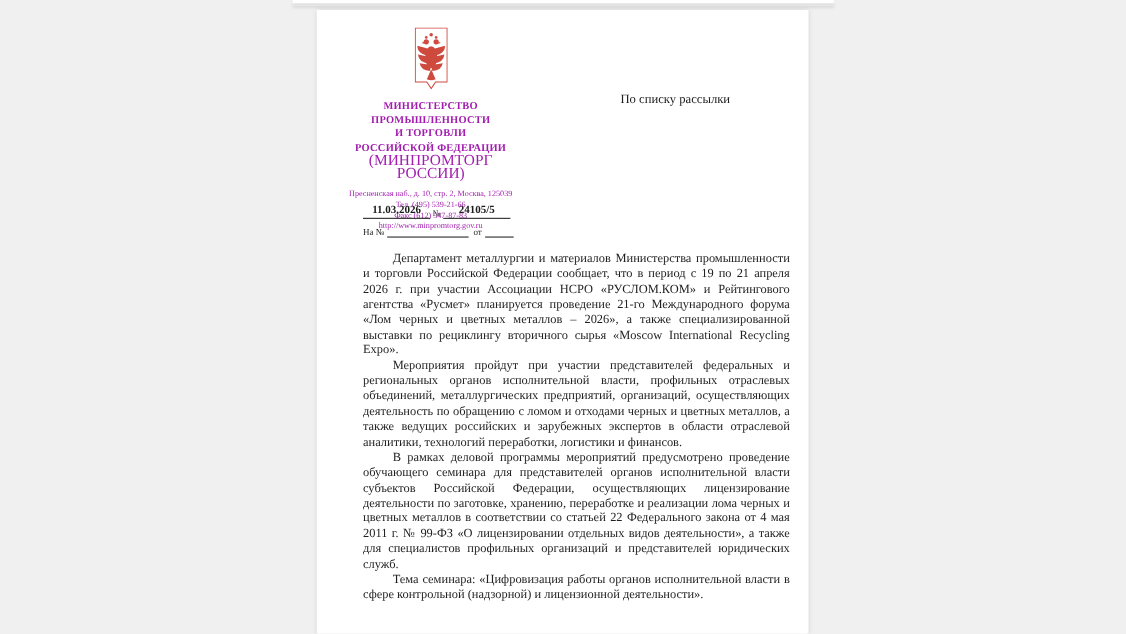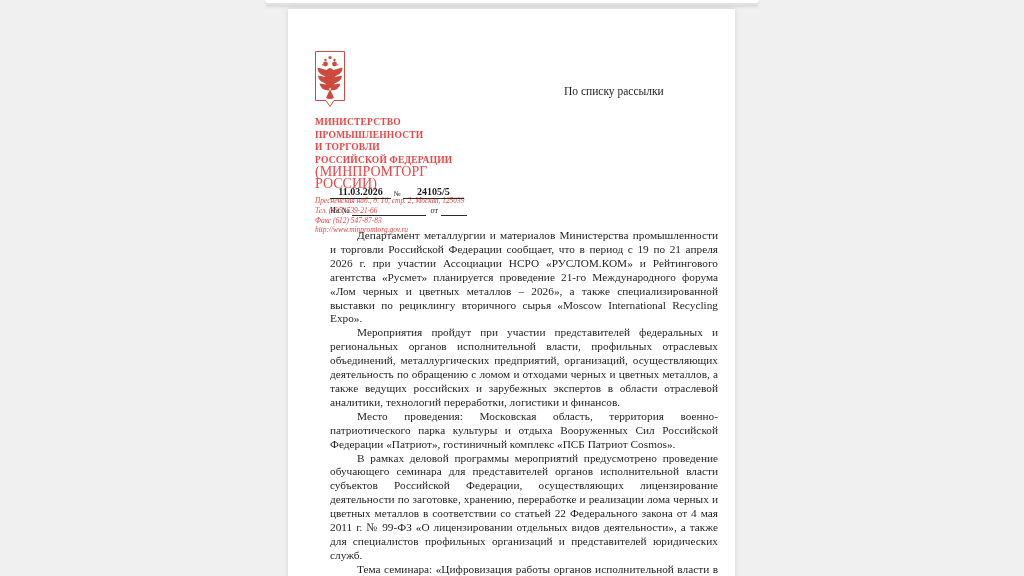--- a/index.html
+++ b/index.html
@@ -19,41 +19,41 @@
   }
 
   .page {
     position: absolute; left: 288px; top: 9px; width: 447px; height: 600px;
     background: #ffffff;
     box-shadow: 0 0 5px rgba(0,0,0,0.12);
   }
 
   
   .letterhead {
-    position: absolute; left: 27px; top: 42px; width: 153px;
-    text-align: left;
-    color: #ef4444;
+    position: absolute; left: 27px; top: 16px; width: 153px;
+    text-align: center;
+    color: #a21caf;
   }
   .emblem { display: inline-block; width: 30px; height: 57px; }
   .ministry { margin-top: 4px; font-weight: bold; font-size: 9.5px; line-height: 12.6px; letter-spacing: 0.2px; }
   .ministry-short { font-size: 14px; line-height: 12px; }
-  .addr { margin-top: 6px; font-size: 7.4px; line-height: 9.7px; font-style: italic; }
+  .addr { margin-top: 6px; font-size: 7.4px; line-height: 9.7px; }
 
   .date-row {
     position: absolute; left: 42px; top: 177px; width: 134px;
     font-size: 10px; color: #1c1c1c; font-weight: bold;
     display: flex; align-items: flex-end;
   }
   .u-seg { display: inline-block; border-bottom: 1px solid #2a2a2a; text-align: center; padding-bottom: 1px; }
   .date-seg { width: 62px; }
   .num-sign { width: 12px; text-align: center; font-weight: normal; font-size: 7.5px; padding-bottom: 1px; }
   .ref-row {
     position: absolute; left: 42px; top: 197px; width: 140px;
     font-size: 8.2px; color: #2a2a2a;
-    display: flex; align-items: flex-start;
+    display: flex; align-items: center;
   }
   .blank-seg { display: inline-block; border-bottom: 1px solid #2a2a2a; height: 9px; }
 
   
   .recipient {
     position: absolute; left: 276px; top: 76px;
     font-size: 11.5px; color: #1e1e1e;
   }
 
   
@@ -124,20 +124,19 @@
       <span class="blank-seg" style="width:74px; margin-left:3px;"></span>
       <span style="margin-left:4px;font-family:Liberation Serif, serif;">от</span>
       <span class="blank-seg" style="width:26px; margin-left:3px;"></span>
     </div>
 
     <div class="recipient">По списку рассылки</div>
 
     <div class="body-text">
       <p>Департамент металлургии и материалов Министерства промышленности и торговли Российской Федерации сообщает, что в период с 19 по 21 апреля 2026 г. при участии Ассоциации НСРО «РУСЛОМ.КОМ» и Рейтингового агентства «Русмет» планируется проведение 21-го Международного форума «Лом черных и цветных металлов – 2026», а также специализированной выставки по рециклингу вторичного сырья «Moscow International Recycling Expo».</p>
       <p>Мероприятия пройдут при участии представителей федеральных и региональных органов исполнительной власти, профильных отраслевых объединений, металлургических предприятий, организаций, осуществляющих деятельность по обращению с ломом и отходами черных и цветных металлов, а также ведущих российских и зарубежных экспертов в области отраслевой аналитики, технологий переработки, логистики и финансов.</p>
-      <p>Место проведения: Московская область, территория военно-патриотического парка культуры и отдыха Вооруженных Сил Российской Федерации «Патриот», гостиничный комплекс «ПСБ Патриот Cosmos».</p>
       <p>В рамках деловой программы мероприятий предусмотрено проведение обучающего семинара для представителей органов исполнительной власти субъектов Российской Федерации, осуществляющих лицензирование деятельности по заготовке, хранению, переработке и реализации лома черных и цветных металлов в соответствии со статьей 22 Федерального закона от 4 мая 2011 г. № 99-ФЗ «О лицензировании отдельных видов деятельности», а также для специалистов профильных организаций и представителей юридических служб.</p>
       <p>Тема семинара: «Цифровизация работы органов исполнительной власти в сфере контрольной (надзорной) и лицензионной деятельности».</p>
 
     </div>
 
   </div>
 </div>
 
 </body></html>

